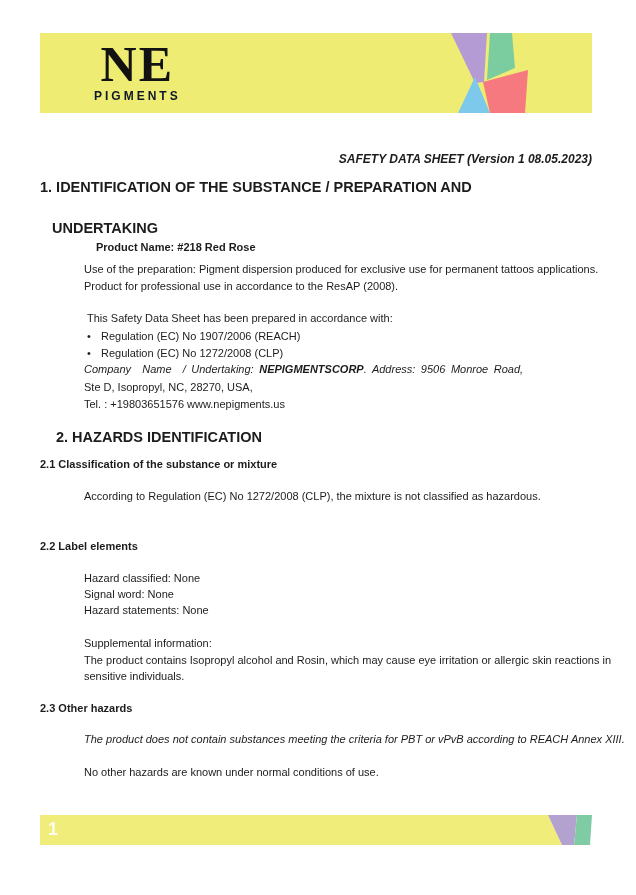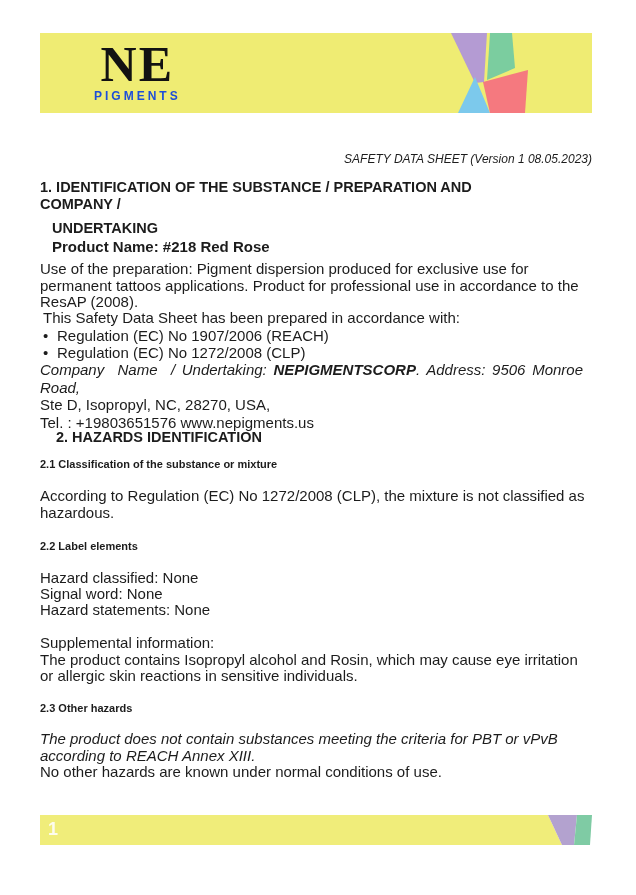--- a/index.html
+++ b/index.html
@@ -43,45 +43,46 @@
     font-weight: 700;
     font-size: 50px;
     line-height: 48px;
     letter-spacing: 2px;
     color: #121212;
   }
   .logo-pigments {
     font-weight: 700;
     font-size: 12px;
     letter-spacing: 3px;
-    color: #1d4ed8;
+    color: #0f172a;
     margin-top: 1px;
   }
   
   .abs { position: absolute; left: 40px; width: 552px; }
   .doc-title {
     top: 152px;
     text-align: right;
     font-style: italic;
-    font-weight: 400;
+    font-weight: 700;
     font-size: 12px;
   }
   .h-section {
     font-weight: 700;
     font-size: 14.5px;
     line-height: 17px;
   }
   .h-sub {
     font-weight: 700;
     font-size: 11px;
     line-height: 16px;
   }
   .body-text {
-    font-size: 15px;
+    font-size: 11px;
     line-height: 16.5px;
+    margin-left: 44px;
   }
   .indent { left: 52px; width: 540px; }
   .bold { font-weight: 700; }
   .prewrap { white-space: pre-wrap; font-style: italic; }
   .bullet-row { display: flex; }
   .bullet-glyph { width: 14px; flex: 0 0 14px; }
   .company-line1 { word-spacing: 2.5px; }
   .wide { width: 578px; font-style: italic; }
   
   .footer-bar {
@@ -123,21 +124,20 @@
     <div class="logo">
       <div class="logo-ne">NE</div>
       <div class="logo-pigments">PIGMENTS</div>
     </div>
   </header>
 
   <div class="abs doc-title">SAFETY DATA SHEET (Version 1 08.05.2023)</div>
 
   <div class="abs h-section" style="top:179px;">
     <div>1. IDENTIFICATION OF THE SUBSTANCE / PREPARATION AND</div>
-    <div>COMPANY /</div>
   </div>
 
   <div class="abs indent h-section" style="top:220px;">UNDERTAKING</div>
 
   <div class="abs indent body-text bold" style="top:239px;">Product Name: #218 Red Rose</div>
 
   <div class="abs body-text" style="top:261px;">Use of the preparation: Pigment dispersion produced for exclusive use for permanent tattoos applications. Product for professional use in accordance to the ResAP (2008).</div>
 
   <div class="abs body-text" style="top:310px;left:43px;">This Safety Data Sheet has been prepared in accordance with:</div>
 

